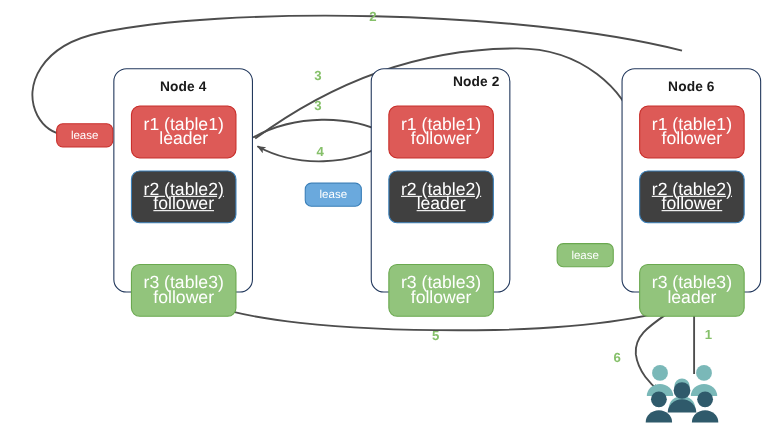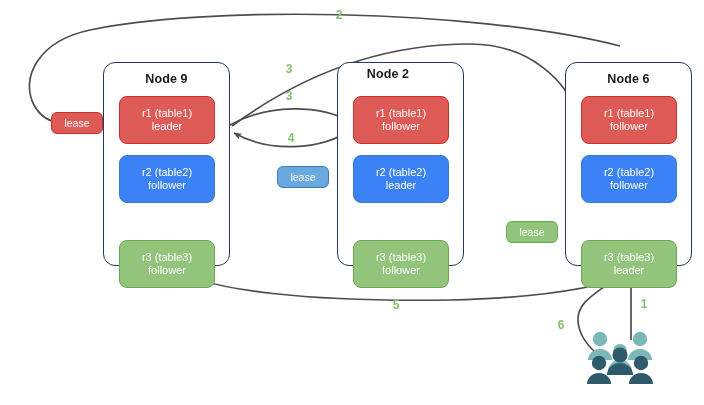--- a/index.html
+++ b/index.html
@@ -39,27 +39,27 @@
   }
   .replica {
     position: absolute;
     box-sizing: border-box;
     border-radius: 8px;
     display: flex;
     flex-direction: column;
     align-items: center;
     justify-content: center;
     color: #ffffff;
-    font-size: 11px;
+    font-size: 16px;
     line-height: 13px;
     text-align: center;
   }
   .replica .l1, .replica .l2 { display:block; }
   .r-red   { background: #dd5a57; border: 1.4px solid #c9302c; }
-  .r-blue  { background: #3b82f6; border: 1.4px solid #3a7fb8; }
+  .r-blue  { background: #404040; border: 1.4px solid #3a7fb8; text-decoration: underline; }
   .r-green { background: #92c47c; border: 1.4px solid #6aa84f; margin-top: 28px; }
 
   .lease {
     position: absolute;
     box-sizing: border-box;
     border-radius: 6px;
     display: flex;
     align-items: center;
     justify-content: center;
     color: #ffffff;
@@ -98,37 +98,37 @@
   <path d="M 354,128 C 320,152 268,152 234,133" fill="none" stroke="#4d4d4d" stroke-width="1.7" marker-end="url(#ah)"></path>
 
   <path d="M 172,266 C 200,292 320,302 450,300 C 540,298 600,288 640,272" fill="none" stroke="#4d4d4d" stroke-width="1.7" marker-end="url(#ah)"></path>
 
   <path d="M 631,340 L 631,272" fill="none" stroke="#4d4d4d" stroke-width="1.7" marker-end="url(#ah)"></path>
 
   <path d="M 627,270 C 600,292 576,300 578,322 C 580,338 592,350 600,356" fill="none" stroke="#4d4d4d" stroke-width="1.7" marker-end="url(#ah)"></path>
 </svg>
 
 <div class="node-box" style="left:103px; top:62px; width:127px; height:204px;"></div>
-<div class="node-title" style="left:103px; top:72px; width:127px;">Node 9</div>
+<div class="node-title" style="left:103px; top:72px; width:127px;">Node 4</div>
 
 <div class="replica r-red" style="left:119px; top:96px; width:96px; height:48px;">
   <span class="l1">r1 (table1)</span>
   <span class="l2">leader</span>
 </div>
 <div class="replica r-blue" style="left:119px; top:155px; width:96px; height:48px;">
   <span class="l1">r2 (table2)</span>
   <span class="l2">follower</span>
 </div>
 <div class="replica r-green" style="left:119px; top:212px; width:96px; height:48px;">
   <span class="l1">r3 (table3)</span>
   <span class="l2">follower</span>
 </div>
 
 <div class="node-box" style="left:337px; top:62px; width:127px; height:204px;"></div>
-<div class="node-title" style="left:337px; top:67px; width:102px;">Node 2</div>
+<div class="node-title" style="left:337px; top:67px; width:102px;padding-left:45px;">Node 2</div>
 
 <div class="replica r-red" style="left:353px; top:96px; width:96px; height:48px;">
   <span class="l1">r1 (table1)</span>
   <span class="l2">follower</span>
 </div>
 <div class="replica r-blue" style="left:353px; top:155px; width:96px; height:48px;">
   <span class="l1">r2 (table2)</span>
   <span class="l2">leader</span>
 </div>
 <div class="replica r-green" style="left:353px; top:212px; width:96px; height:48px;">

